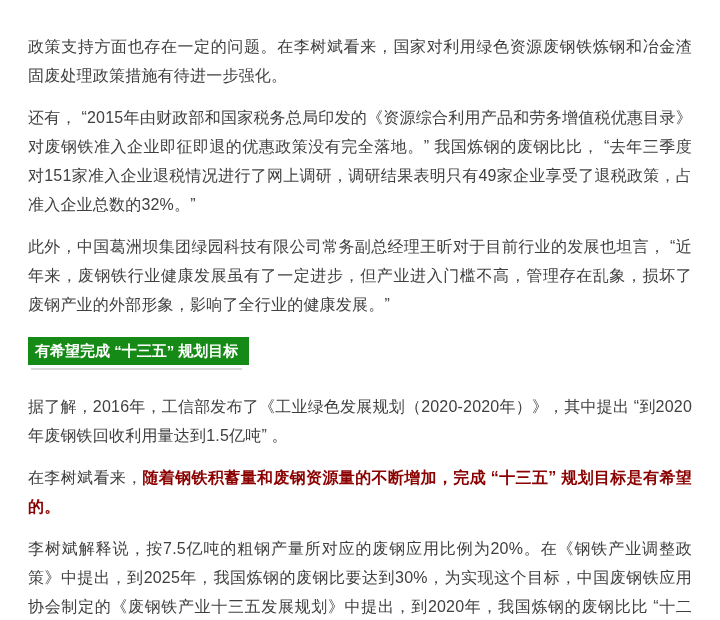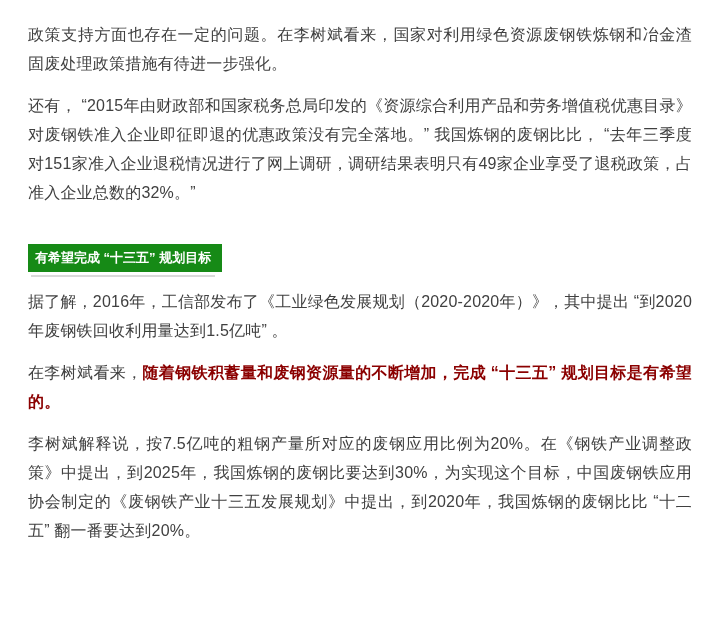--- a/index.html
+++ b/index.html
@@ -14,31 +14,32 @@
     background: var(--page-bg, #ffffff);
     padding: 20px 28px 10px 28px;
   }
   .para {
     font-size: 16px;
     line-height: 29px;
     color: var(--body-text, #404040);
     text-align: justify;
     margin-bottom: 13px;
     letter-spacing: 0.2px;
+    margin-top: 12px;
   }
   .section-heading {
     display: inline-block;
     position: relative;
     background: var(--heading-bg, #168A16);
     color: var(--heading-text, #ffffff);
-    font-size: 13px;
+    font-size: 15px;
     font-weight: bold;
     line-height: 22px;
     padding: 3px 11px 3px 7px;
-    margin: 24px 0 15px 0;
+    margin: 5px 0 15px 0;
   }
   .section-heading::after {
     content: "";
     position: absolute;
     left: 3px;
     right: 7px;
     bottom: -5px;
     height: 2px;
     background: var(--heading-shadow, #d9d9d9);
   }
@@ -49,20 +50,21 @@
 </style>
 </head>
 <body>
 
 <div class="page">
 
   <p class="para">政策支持方面也存在一定的问题。在李树斌看来，国家对利用绿色资源废钢铁炼钢和冶金渣固废处理政策措施有待进一步强化。</p>
 
   <p class="para">还有， “2015年由财政部和国家税务总局印发的《资源综合利用产品和劳务增值税优惠目录》对废钢铁准入企业即征即退的优惠政策没有完全落地。” 我国炼钢的废钢比比， “去年三季度对151家准入企业退税情况进行了网上调研，调研结果表明只有49家企业享受了退税政策，占准入企业总数的32%。”</p>
 
+  <p class="para">此外，中国葛洲坝集团绿园科技有限公司常务副总经理王昕对于目前行业的发展也坦言， “近年来，废钢铁行业健康发展虽有了一定进步，但产业进入门槛不高，管理存在乱象，损坏了废钢产业的外部形象，影响了全行业的健康发展。”</p>
 
   <h2 class="section-heading"><span>有希望完成 “十三五” 规划目标</span></h2>
 
   <p class="para">据了解，2016年，工信部发布了《工业绿色发展规划（2020-2020年）》，其中提出 “到2020年废钢铁回收利用量达到1.5亿吨” 。</p>
 
   <p class="para"><span>在李树斌看来，</span><span class="highlight">随着钢铁积蓄量和废钢资源量的不断增加，完成 “十三五” 规划目标是有希望的。</span></p>
 
   <p class="para">李树斌解释说，按7.5亿吨的粗钢产量所对应的废钢应用比例为20%。在《钢铁产业调整政策》中提出，到2025年，我国炼钢的废钢比要达到30%，为实现这个目标，中国废钢铁应用协会制定的《废钢铁产业十三五发展规划》中提出，到2020年，我国炼钢的废钢比比 “十二五” 翻一番要达到20%。</p>
 
 </div>

